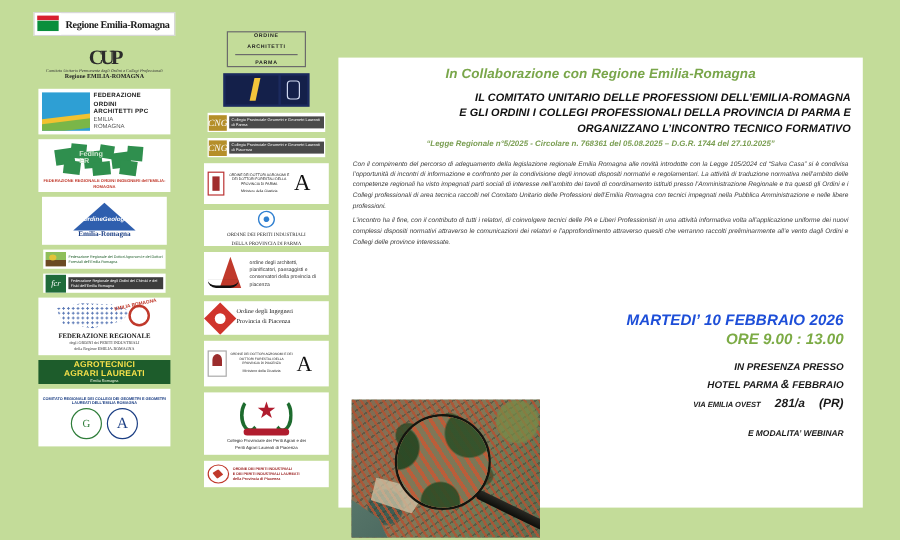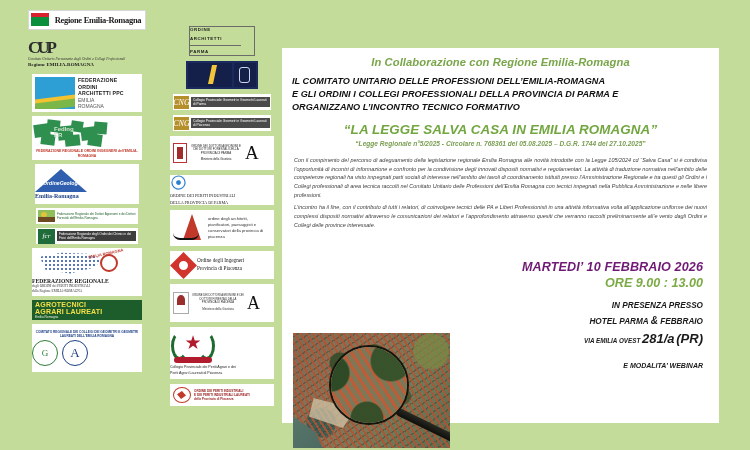--- a/index.html
+++ b/index.html
@@ -17,21 +17,21 @@
     flex-direction: column;
     align-items: center;
   }
   #col-left  { left: 26px; top: 10px;  width: 122px; gap: 4px; }
   #col-mid   { left: 170px; top: 26px; width: 104px; gap: 5px; }
 
   .logo-card {
     background: #ffffff;
     width: 100%;
     display: flex;
-    align-items: flex-start;
+    align-items: center;
     justify-content: center;
     overflow: hidden;
     position: relative;
   }
   .logo-card.nobg { background: transparent; }
 
   
   .rer {
     height: 20px; width: 118px;
     display: flex; align-items: stretch; background: #fff;
@@ -199,21 +199,21 @@
     position:absolute; left:282px; top:48px; width:437px; height:375px;
     background:#ffffff;
   }
   .p-pad { padding: 6px 10px 0 10px; }
 
   .t-collab {
     text-align:center; color:#79a64a; font-weight:bold; font-style:italic;
     font-size:11.2px; letter-spacing:.1px; margin-top:2px;
   }
   .t-head {
-    text-align:left; color:#111; font-weight:bold; font-style:italic;
+    text-align:right; color:#111; font-weight:bold; font-style:italic;
     font-size:9.1px; line-height:1.42; margin-top:7px; letter-spacing:.05px;
   }
   .t-title {
     text-align:center; color:#72a63f; font-weight:bold; font-style:italic;
     font-size:13.4px; margin-top:8px; letter-spacing:.1px;
   }
   .t-sub {
     text-align:center; color:#7a9e52; font-weight:bold; font-style:italic;
     font-size:6.6px; margin-top:3px;
   }
@@ -280,42 +280,42 @@
   .mp-handle {
     position:absolute; left:104px; top:74px; width:74px; height:8px;
     background:linear-gradient(180deg,#2a2a24,#0d0d0a);
     border-radius:4px; transform:rotate(26deg); transform-origin:left center;
   }
 
   #event-block {
     position:absolute; right:16px; top:0; width:250px; text-align:right;
   }
   .e-date {
-    color:#701a75; font-weight:bold; font-style:italic; font-size:12.6px;
+    color:#1d4ed8; font-weight:bold; font-style:italic; font-size:12.6px;
     letter-spacing:.1px;
     text-align:right;
   }
   .e-time {
     color:#7cab45; font-weight:bold; font-style:italic; font-size:12.6px;
     margin-top:2px;
   }
   .e-presenza {
     color:#1a1a1a; font-weight:bold; font-style:italic; font-size:8.2px;
     margin-top:11px;
   }
   .e-hotel {
     color:#1a1a1a; font-weight:bold; font-style:italic; font-size:8.2px;
     margin-top:5px;
   }
   .e-hotel .amp { font-size:10px; }
   .e-addr {
     color:#1a1a1a; font-weight:bold; font-style:italic; font-size:6.3px;
     margin-top:5px;
   }
-  .e-addr .big { font-size:13px; }
+  .e-addr .big { font-size:10px;margin-left:10px; }
   .e-webinar {
     color:#1a1a1a; font-weight:bold; font-style:italic; font-size:7px;
     margin-top:16px;
   }
 </style>
 </head>
 <body>
 
 <div class="logo-col" id="col-left">
 
@@ -500,21 +500,20 @@
 <div id="panel">
   <div class="p-pad">
     <div class="t-collab">In Collaborazione con Regione Emilia-Romagna</div>
 
     <div class="t-head">
       <div>IL COMITATO UNITARIO DELLE PROFESSIONI DELL’EMILIA-ROMAGNA</div>
       <div>E GLI ORDINI I COLLEGI PROFESSIONALI DELLA PROVINCIA DI PARMA E</div>
       <div>ORGANIZZANO L’INCONTRO TECNICO FORMATIVO</div>
     </div>
 
-    <div class="t-title">“LA LEGGE SALVA CASA IN EMILIA ROMAGNA”</div>
     <div class="t-sub">“Legge Regionale n°5/2025 - Circolare n. 768361 del 05.08.2025 – D.G.R. 1744 del 27.10.2025”</div>
 
     <div class="t-body">
       <p>Con il compimento del percorso di adeguamento della legislazione regionale Emilia Romagna alle novità introdotte con la Legge 105/2024 cd “Salva Casa” si è condivisa l’opportunità di incontri di informazione e confronto per la condivisione degli innovati dispositi normativi e regolamentari. La attività di traduzione normativa nell’ambito delle competenze regionali ha visto impegnati parti sociali di interesse nell’ambito dei tavoli di coordinamento istituiti presso l’Amministrazione Regionale e tra questi gli Ordini e i Collegi professionali di area tecnica raccolti nel Comitato Unitario delle Professioni dell’Emilia Romagna con tecnici impegnati nella Pubblica Amministrazione e nelle libere professioni.</p>
       <p>L’incontro ha il fine, con il contributo di tutti i relatori, di coinvolgere tecnici delle PA e Liberi Professionisti in una attività informativa volta all’applicazione uniforme dei nuovi complessi dispositi normativi attraverso le comunicazioni dei relatori e l’approfondimento attraverso quesiti che verranno raccolti preliminarmente all’e vento dagli Ordini e Collegi delle province interessate.</p>
     </div>
   </div>
 
   <div id="bottom">
 

